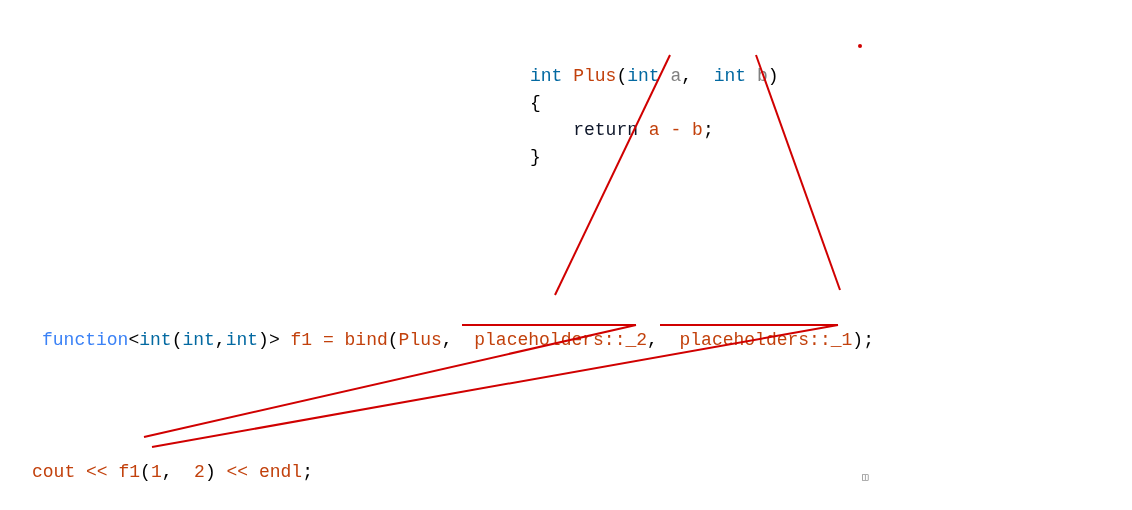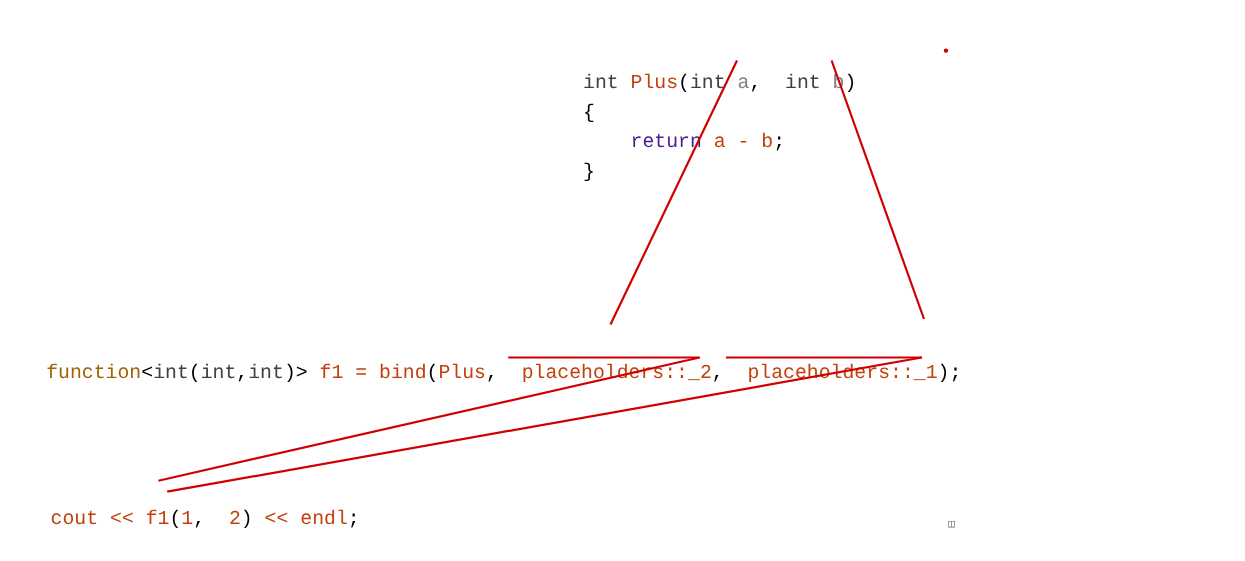--- a/index.html
+++ b/index.html
@@ -11,23 +11,23 @@
       position: relative;
       width: 1132px;
       height: 510px;
       overflow: hidden;
     }
     .code-block {
       position: absolute;
       white-space: pre;
       line-height: 1.5;
     }
-    .kw-type { color: #404040; }
-    .kw-return { color: #4c1d95; }
-    .kw-func { color: #a16207; }
+    .kw-type { color: #0369a1; }
+    .kw-return { color: #0f172a; }
+    .kw-func { color: #3b82f6; }
     .param { color: #808080; }
     .text { color: #c2410c; }
     .punct { color: #000000; }
     svg.overlay {
       position: absolute;
       top: 0;
       left: 0;
       width: 1132px;
       height: 510px;
       pointer-events: none;
@@ -52,21 +52,21 @@
 <span class="kw-type">int</span><span class="text"> </span><span class="text">Plus</span><span class="punct">(</span><span class="kw-type">int</span><span class="text"> </span><span class="param">a</span><span class="punct">,</span><span class="text">  </span><span class="kw-type">int</span><span class="text"> </span><span class="param">b</span><span class="punct">)</span>
 <span class="punct">{</span>
 <span class="text">    </span><span class="kw-return">return</span><span class="text"> </span><span class="text">a</span><span class="text"> </span><span class="text">-</span><span class="text"> </span><span class="text">b</span><span class="punct">;</span>
 <span class="punct">}</span>
 </div>
 
 <div class="code-block" style="top:300px; left:42px;">
 <span class="kw-func">function</span><span class="punct">&lt;</span><span class="kw-type">int</span><span class="punct">(</span><span class="kw-type">int</span><span class="punct">,</span><span class="kw-type">int</span><span class="punct">)</span><span class="punct">&gt;</span><span class="text"> </span><span class="text">f1</span><span class="text"> </span><span class="text">=</span><span class="text"> </span><span class="text">bind</span><span class="punct">(</span><span class="text">Plus</span><span class="punct">,</span><span class="text">  </span><span class="text">placeholders::_2</span><span class="punct">,</span><span class="text">  </span><span class="text">placeholders::_1</span><span class="punct">)</span><span class="punct">;</span>
 </div>
 
-<div class="code-block" style="top:432px; left:46px;">
+<div class="code-block" style="top:432px; left:32px;">
 <span class="text">cout</span><span class="text"> </span><span class="text">&lt;&lt;</span><span class="text"> </span><span class="text">f1</span><span class="punct">(</span><span class="text">1</span><span class="punct">,</span><span class="text">  </span><span class="text">2</span><span class="punct">)</span><span class="text"> </span><span class="text">&lt;&lt;</span><span class="text"> </span><span class="text">endl</span><span class="punct">;</span>
 </div>
 
 <svg class="overlay">
 
   <line x1="670" y1="55" x2="555" y2="295" stroke="#d00000" stroke-width="2"></line>
 
   <line x1="756" y1="55" x2="840" y2="290" stroke="#d00000" stroke-width="2"></line>
 
   <line x1="462" y1="325" x2="636" y2="325" stroke="#d00000" stroke-width="2"></line>

